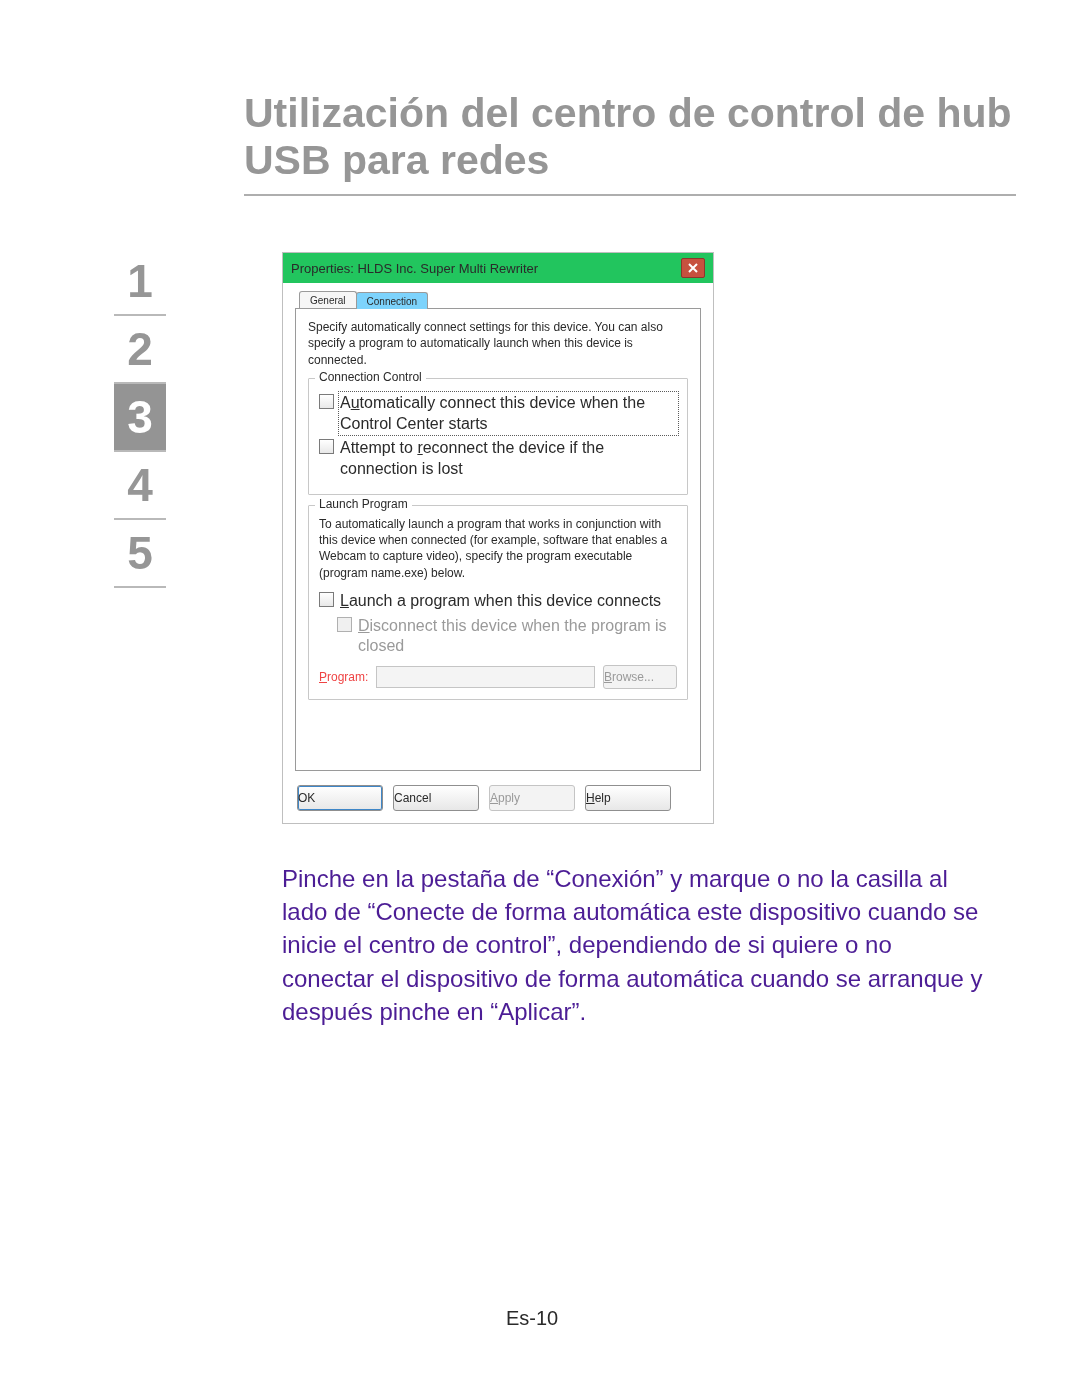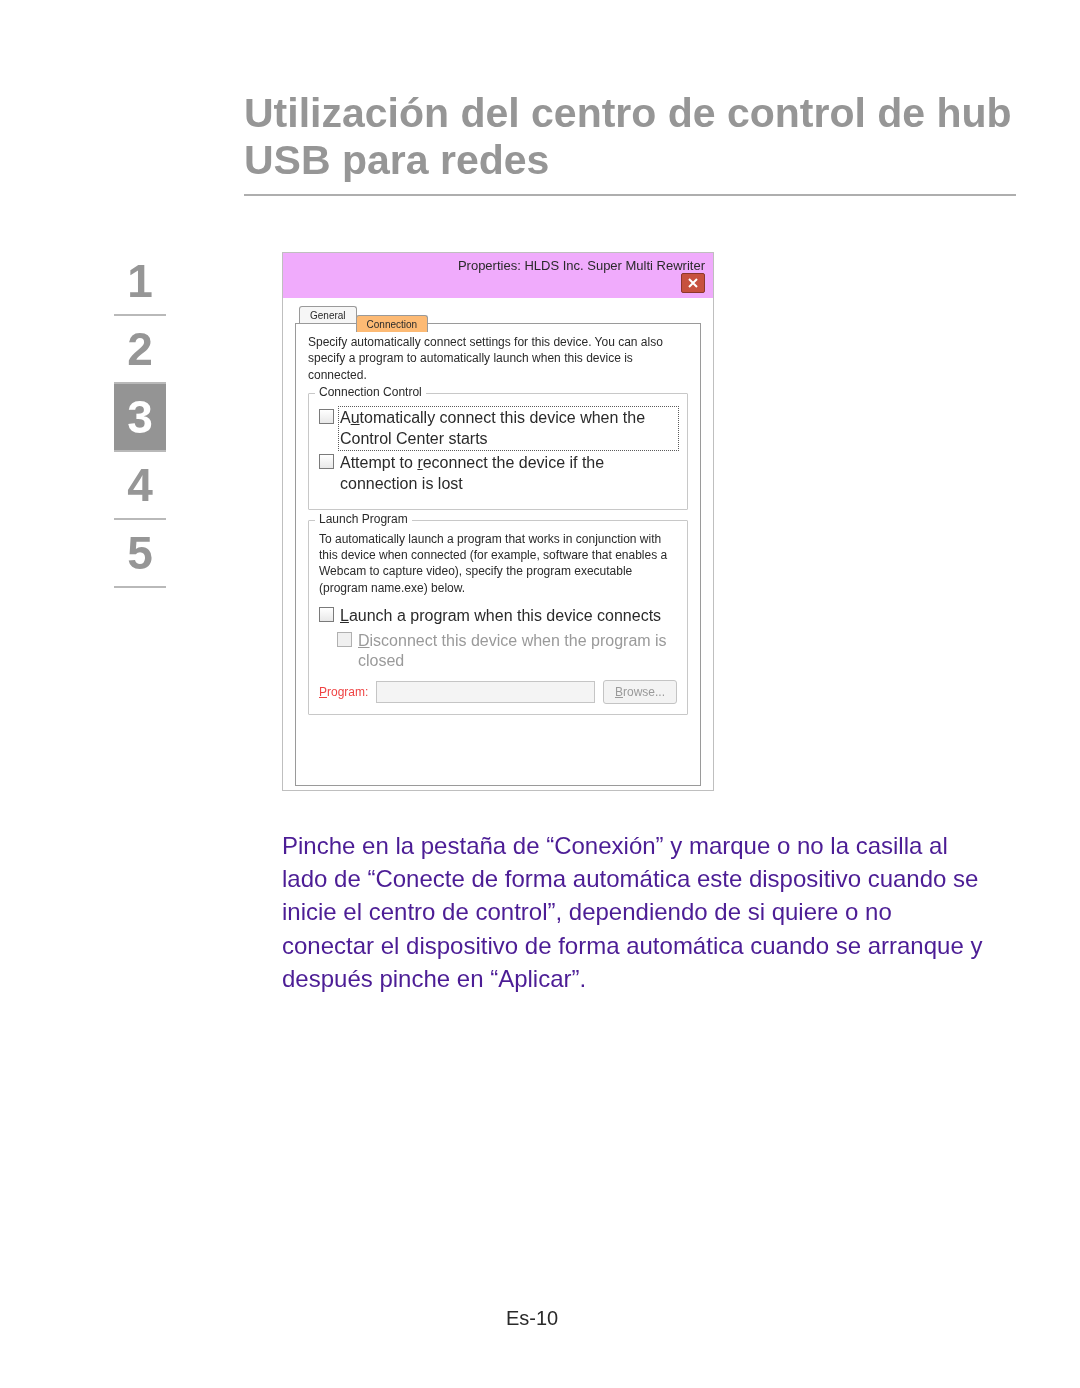--- a/index.html
+++ b/index.html
@@ -6,50 +6,50 @@
   .page{width:1080px;height:1388px;position:relative;margin:12px auto;box-sizing:border-box;padding:78px 64px 0 64px;}
   .heading{font-family:"Trebuchet MS","Lucida Sans",Arial,sans-serif;font-size:41px;font-weight:700;color:#969696;line-height:1.15;margin:0 0 10px 180px;}
   .heading-rule{border:none;border-top:2px solid #aeaeae;margin:0 0 56px 180px;}
   
   .nav{position:absolute;left:114px;top:236px;width:52px;}
   .nav-item{display:flex;align-items:center;justify-content:center;height:66px;font-family:"Trebuchet MS",Arial,sans-serif;font-size:46px;font-weight:700;color:#969696;border-bottom:2px solid #b9b9b9;}
   .nav-item:last-child{border-bottom:2px solid #b9b9b9;}
   .nav-item.active{background:#949494;color:#fff;}
   
   .dialog{position:relative;width:430px;margin:0 0 0 218px;border:1px solid #bfbfbf;background:#fff;font-family:Tahoma,Arial,sans-serif;font-size:12px;color:#2a2a2a;}
-  .dlg-title{padding:5px 8px 5px 8px;display:flex;align-items:flex-end;justify-content:space-between;background:#f0abfc;flex-direction:column;}
+  .dlg-title{padding:5px 8px 5px 8px;display:flex;align-items:center;justify-content:space-between;background:#22c55e;}
   .dlg-title-text{font-size:13px;}
   .dlg-close{width:22px;height:18px;background:#c7513f;border:1px solid #8b382c;border-radius:2px;position:relative;}
   .dlg-close svg{position:absolute;inset:0;margin:auto;}
   .dlg-body{padding:8px 12px 4px 12px;}
   
   .tabrow{display:flex;gap:0;border-bottom:1px solid #9a9a9a;padding-left:4px;}
   .tab{padding:3px 10px 2px 10px;border:1px solid #9a9a9a;border-bottom:none;margin-right:-1px;background:#f6f6f6;border-top-left-radius:3px;border-top-right-radius:3px;font-size:10px;}
-  .tab.active{position:relative;top:9px;background:#fdba74;}
+  .tab.active{position:relative;top:1px;background:#7dd3fc;}
   .tabpanel{border:1px solid #9a9a9a;border-top:none;padding:10px 12px 60px 12px;min-height:400px;box-sizing:border-box;}
   .blurb{font-size:12px;line-height:1.35;margin:0 0 10px 0;}
   
   .gb{border:1px solid #c8c8c8;border-radius:1px;padding:10px 10px;margin:0 0 10px 0;position:relative;}
   .gb-legend{position:absolute;top:-9px;left:6px;background:#fff;padding:0 4px;font-size:12px;}
   .chk-row{display:flex;align-items:flex-start;gap:6px;margin:4px 0;font-size:16px;}
   .chk{width:13px;height:13px;border:1px solid #7a7a7a;background:linear-gradient(#fff,#e8e8e8);flex:none;margin-top:1px;}
   .chk.disabled{border-color:#b0b0b0;background:#f0f0f0;}
   .chk-label{line-height:1.3;}
   .chk-label.disabled{color:#9a9a9a;}
   .chk-label .mn{text-decoration:underline;}
   .focusbox{outline:1px dotted #5b5b5b;outline-offset:1px;}
   
   .prog-row{display:flex;align-items:center;gap:8px;margin-top:8px;}
   .prog-label{color:#ef4444;font-size:12px;}
   .prog-label .mn{text-decoration:underline;}
   .prog-input{flex:1;height:20px;border:1px solid #c5c5c5;background:#fff;}
   .prog-input.disabled{background:#f4f4f4;}
   
   .dlg-btnrow{display:flex;justify-content:flex-start;gap:10px;padding:10px 14px 12px 14px;}
-  .btn{min-width:84px;height:24px;border:1px solid #8f8f8f;border-radius:3px;background:linear-gradient(#fff,#e7e7e7);font-size:12px;display:flex;align-items:center;justify-content:center;}
+  .btn{min-width:84px;height:24px;border:1px solid #8f8f8f;border-radius:3px;background:linear-gradient(#fff,#e7e7e7);font-size:12px;display:flex;align-items:center;}
   .btn .mn{text-decoration:underline;}
   .btn.disabled{color:#9a9a9a;border-color:#c4c4c4;background:#f3f3f3;}
   .btn.default{box-shadow:0 0 0 1px #3e86c7 inset;}
   .browse-btn{min-width:72px;height:22px;}
   
   .bodytext{margin:38px 0 0 218px;max-width:706px;font-size:24px;line-height:1.38;color:#4c1d95;}
   .pagefoot{position:absolute;left:0;right:16px;bottom:70px;text-align:center;font-size:20px;color:#2a2a2a;}
 </style>
 </head>
 <body>
@@ -109,18 +109,24 @@
           <div class="prog-row">
             <span class="prog-label"><span class="mn">P</span>rogram:</span>
             <span class="prog-input disabled"></span>
             <span class="btn browse-btn disabled">
                 <span><span class="mn">B</span>rowse...</span>
               </span>
           </div>
         </div>
       </div>
     </div>
+    <div class="dlg-btnrow">
+      <span class="btn default">OK</span>
+      <span class="btn">Cancel</span>
+      <span class="btn disabled"><span class="mn">A</span>pply</span>
+      <span class="btn"><span class="mn">H</span>elp</span>
+    </div>
   </div>
 
   <p class="bodytext">Pinche en la pestaña de “Conexión” y marque o no la casilla al lado de “Conecte de forma automática este dispositivo cuando se inicie el centro de control”, dependiendo de si quiere o no conectar el dispositivo de forma automática cuando se arranque y después pinche en “Aplicar”.</p>
 
   <div class="pagefoot">Es-10</div>
 </div>
 
 </body></html>

